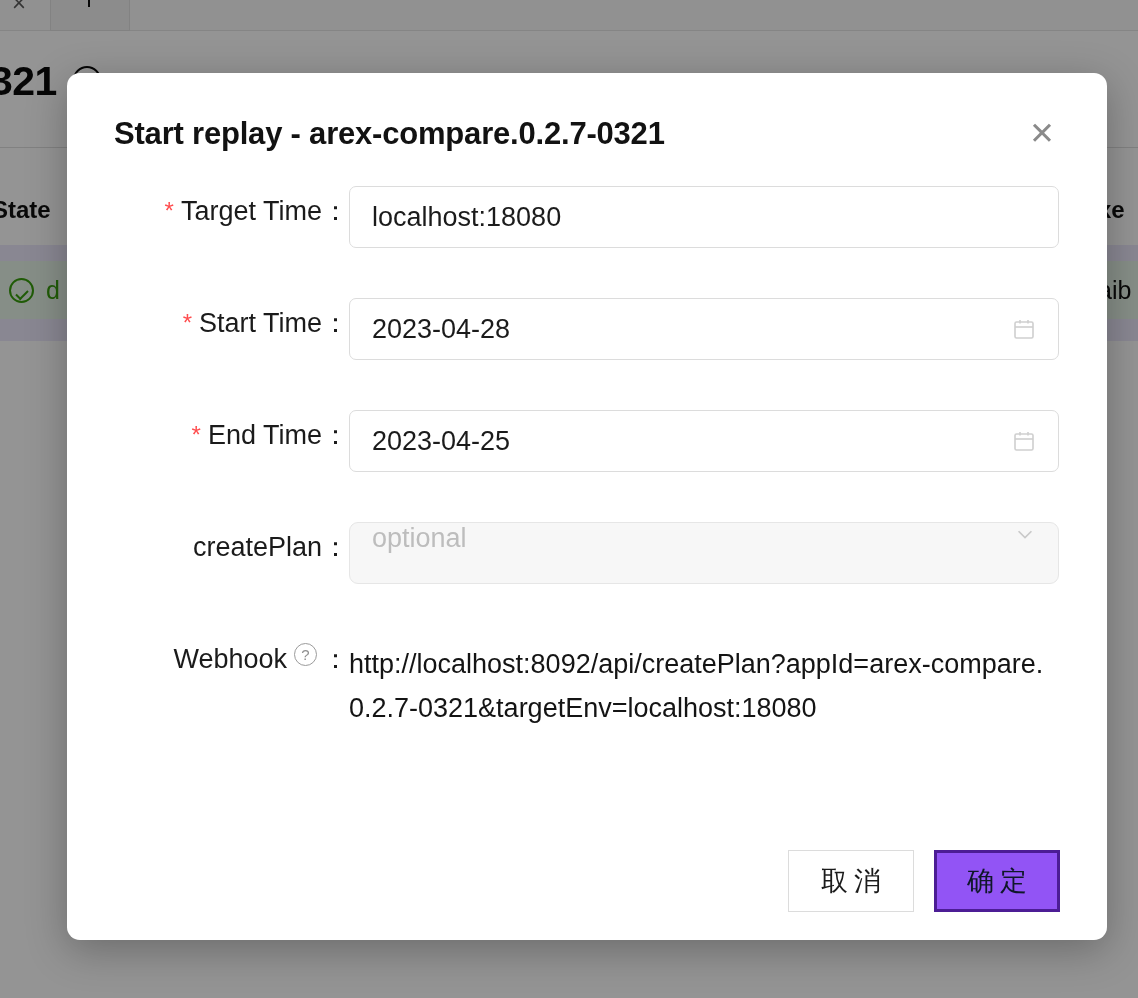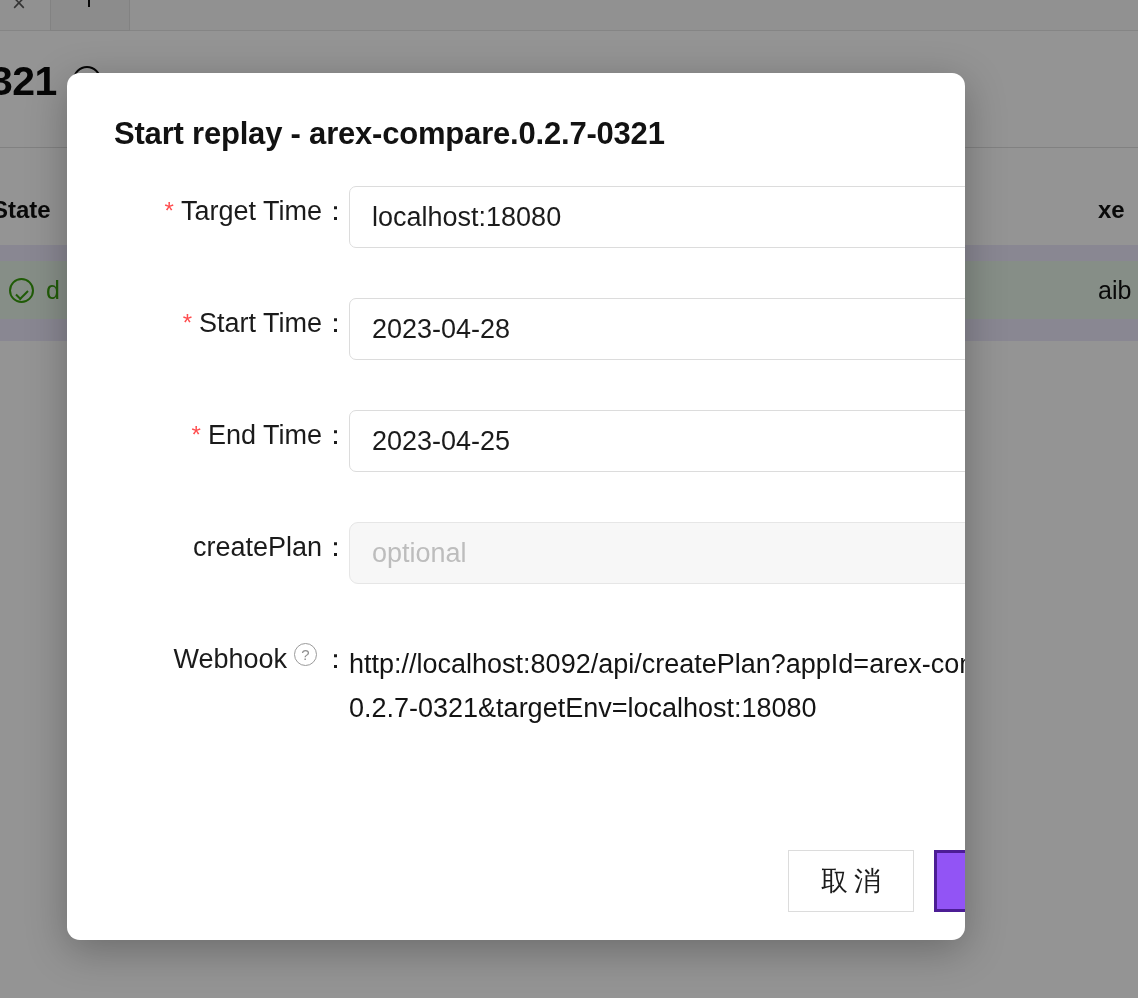--- a/index.html
+++ b/index.html
@@ -89,21 +89,21 @@
 
   
   #overlay-mask {
     position: absolute; inset: 0;
     background: rgba(0,0,0,0.42);
   }
 
   
   #modal {
     position: absolute; left: 67px; top: 73px;
-    width: 898px; height: 867px;
+    width: 1040px; height: 867px;
     background: #ffffff;
     border-radius: 13px;
     box-shadow: 0 10px 40px rgba(0,0,0,0.28);
     overflow: hidden;
     padding-left: 12px;
   }
   .modal-title {
     position: absolute; left: 47px; top: 43px;
     font-size: 31px; font-weight: 700; color: #121212;
     letter-spacing: -0.2px; white-space: nowrap;
@@ -164,21 +164,21 @@
   .text-input .val { white-space: nowrap; overflow: hidden; }
 
   .picker-suffix {
     margin-left: auto; display: flex; align-items: center;
   }
 
   .select-input {
     width: 710px; height: 62px;
     border: 1px solid #e6e6e6; border-radius: 9px;
     background: #f7f7f7;
-    display: flex; align-items: center;
+    display: flex; align-items: flex-start;
     padding: 0 22px;
     font-size: 27px; color: #bdbdbd;
     cursor: not-allowed;
   }
 
   .chevron {
     margin-left: auto; width: 22px; height: 22px;
     display: flex; align-items: center; justify-content: center;
   }
 

